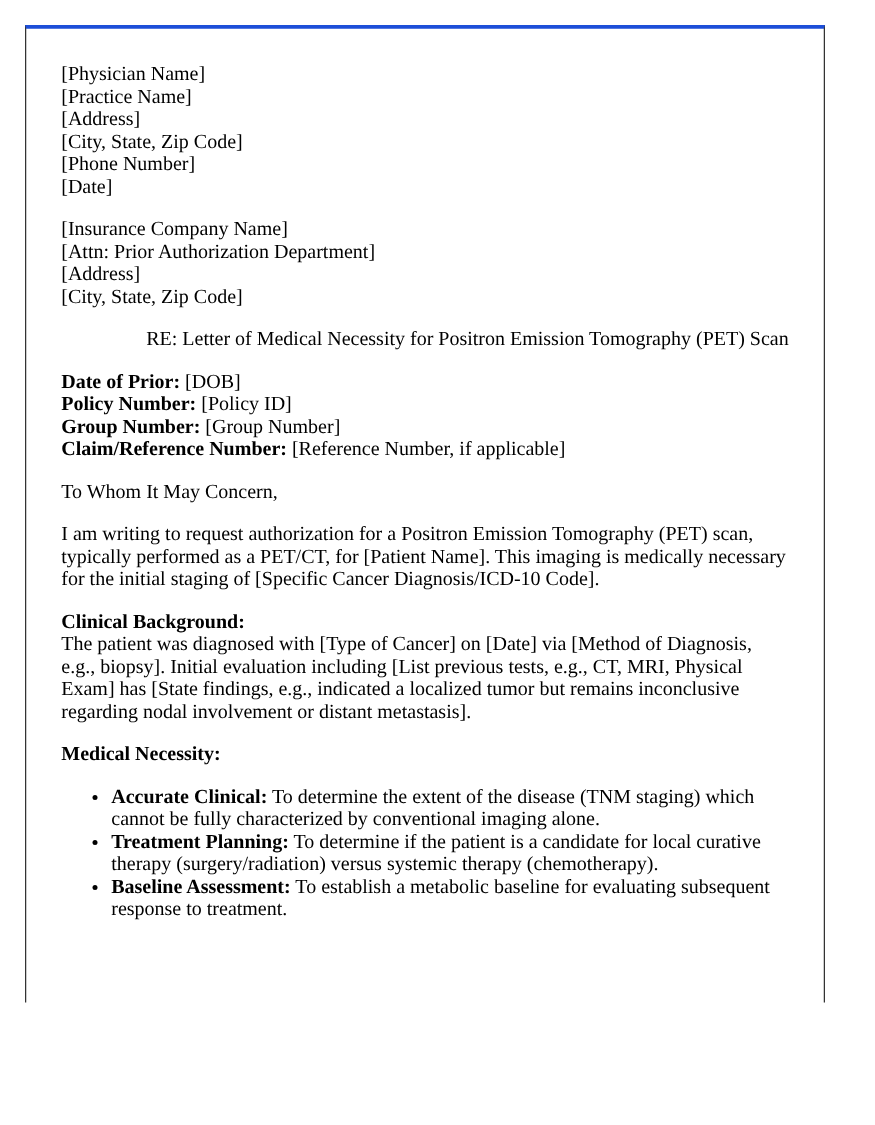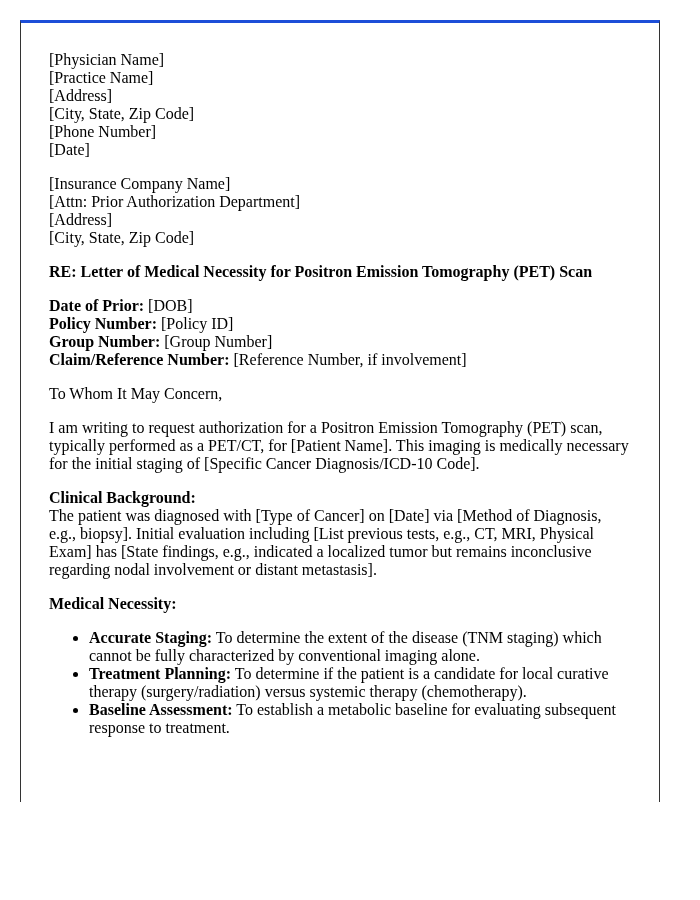--- a/index.html
+++ b/index.html
@@ -26,21 +26,21 @@
       border-left: 1px solid #333333;
       border-right: 1px solid #333333;
       border-top: 3px solid #1d4ed8;
       box-sizing: border-box;
       overflow: hidden;
       padding: 28px 28px 0 28px;
     }
     .block { margin: 0 0 16px 0; }
     .line { display: block; }
     p { margin: 0 0 16px 0; }
-    .re-line { font-weight: bold; margin: 0 0 16px 0; }
+    .re-line { font-weight: normal; margin: 0 0 16px 0; text-align: right; }
     .label { font-weight: bold; }
     .section-title { font-weight: bold; display: block; }
     ul {
       margin: 0 0 16px 0;
       padding-left: 40px;
     }
     ul li { margin: 0; }
   </style>
 </head>
 <body>
@@ -62,36 +62,36 @@
     <span class="line">[Address]</span>
     <span class="line">[City, State, Zip Code]</span>
   </div>
 
   <div class="re-line">RE: Letter of Medical Necessity for Positron Emission Tomography (PET) Scan</div>
 
   <div class="block">
     <span class="line"><span class="label">Date of Prior:</span><span> [DOB]</span></span>
     <span class="line"><span class="label">Policy Number:</span><span> [Policy ID]</span></span>
     <span class="line"><span class="label">Group Number:</span><span> [Group Number]</span></span>
-    <span class="line"><span class="label">Claim/Reference Number:</span><span> [Reference Number, if involvement]</span></span>
+    <span class="line"><span class="label">Claim/Reference Number:</span><span> [Reference Number, if applicable]</span></span>
   </div>
 
   <p>To Whom It May Concern,</p>
 
   <p>I am writing to request authorization for a Positron Emission Tomography (PET) scan, typically performed as a PET/CT, for [Patient Name]. This imaging is medically necessary for the initial staging of [Specific Cancer Diagnosis/ICD-10 Code].</p>
 
   <p>
     <span class="section-title">Clinical Background:</span>
     <span>The patient was diagnosed with [Type of Cancer] on [Date] via [Method of Diagnosis, e.g., biopsy]. Initial evaluation including [List previous tests, e.g., CT, MRI, Physical Exam] has [State findings, e.g., indicated a localized tumor but remains inconclusive regarding nodal involvement or distant metastasis].</span>
   </p>
 
   <p>
     <span class="section-title">Medical Necessity:</span>
   </p>
 
   <ul>
-    <li><span class="label">Accurate Staging:</span><span> To determine the extent of the disease (TNM staging) which cannot be fully characterized by conventional imaging alone.</span></li>
+    <li><span class="label">Accurate Clinical:</span><span> To determine the extent of the disease (TNM staging) which cannot be fully characterized by conventional imaging alone.</span></li>
     <li><span class="label">Treatment Planning:</span><span> To determine if the patient is a candidate for local curative therapy (surgery/radiation) versus systemic therapy (chemotherapy).</span></li>
     <li><span class="label">Baseline Assessment:</span><span> To establish a metabolic baseline for evaluating subsequent response to treatment.</span></li>
   </ul>
 
 
 </div>
 
 </body></html>

